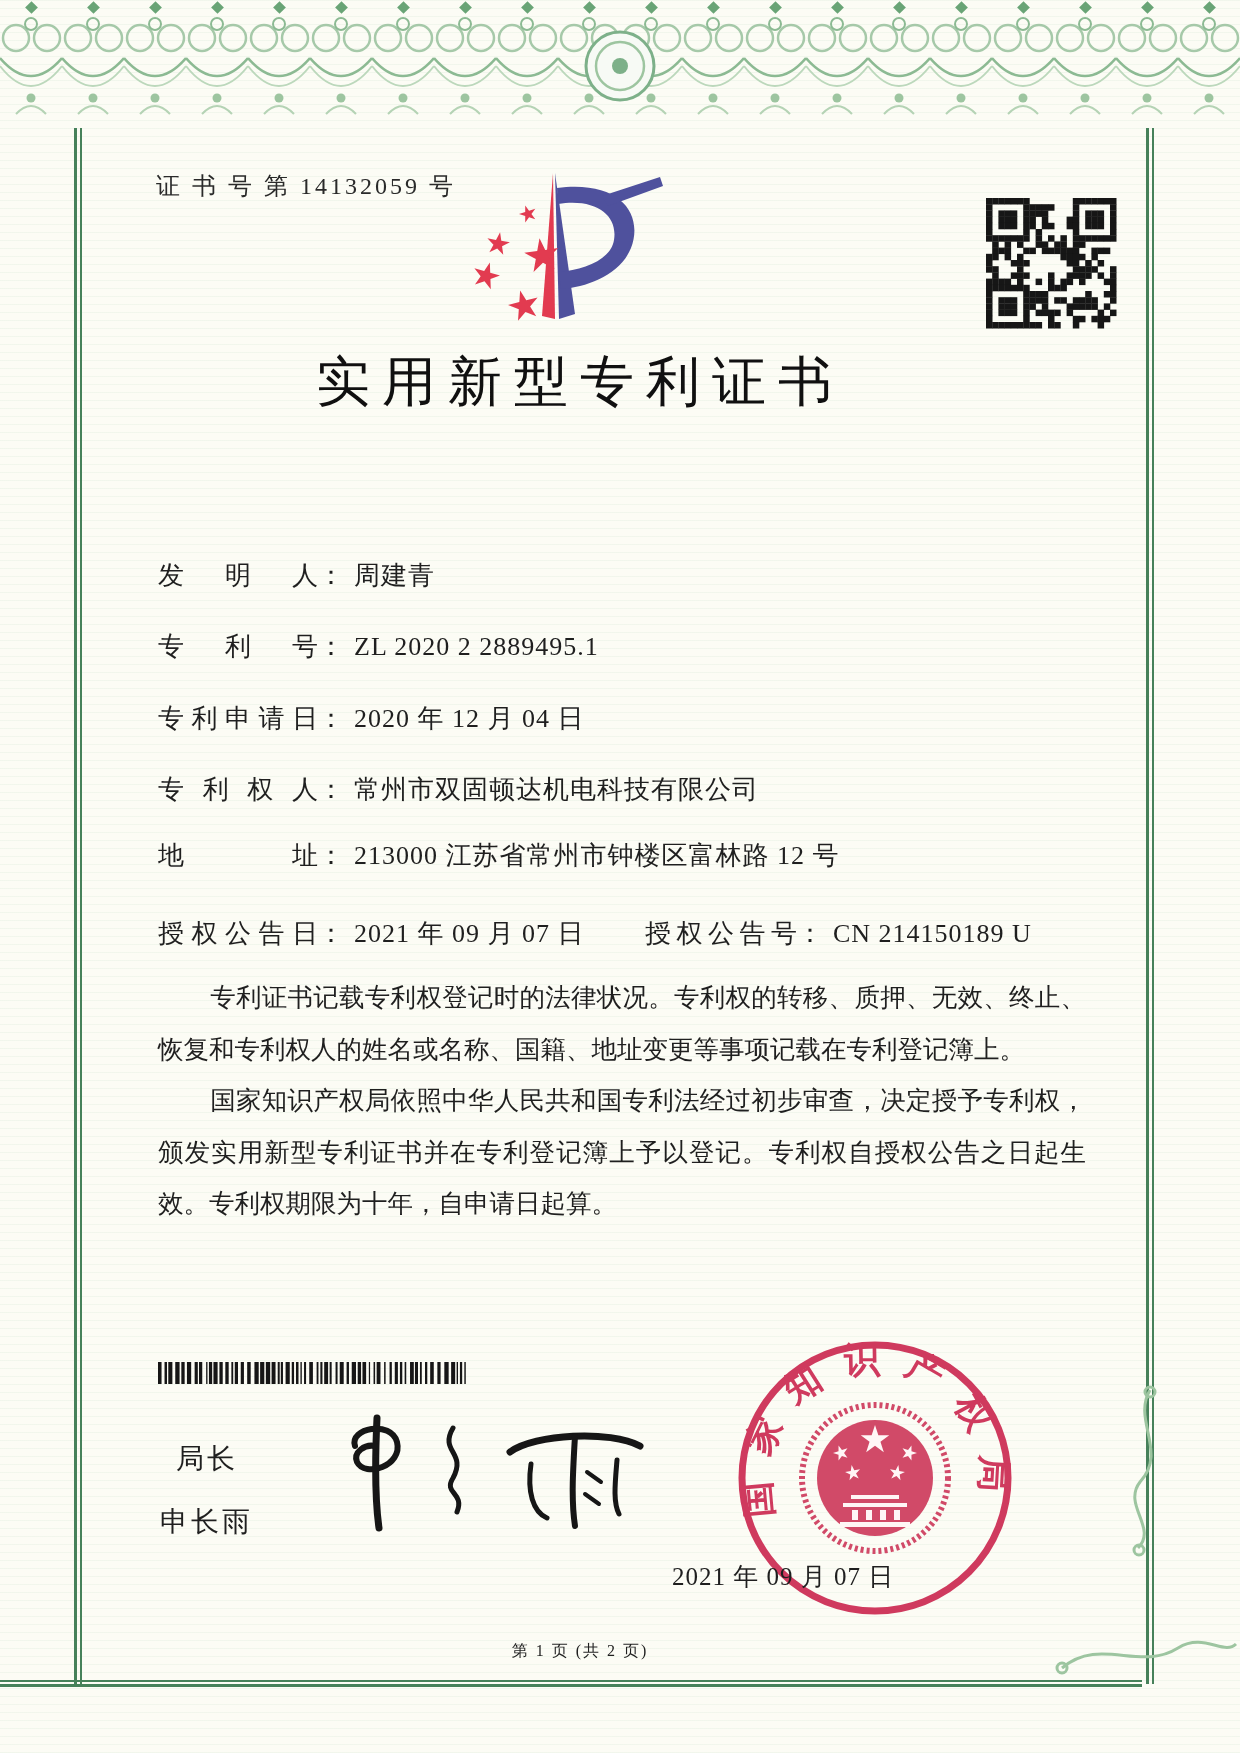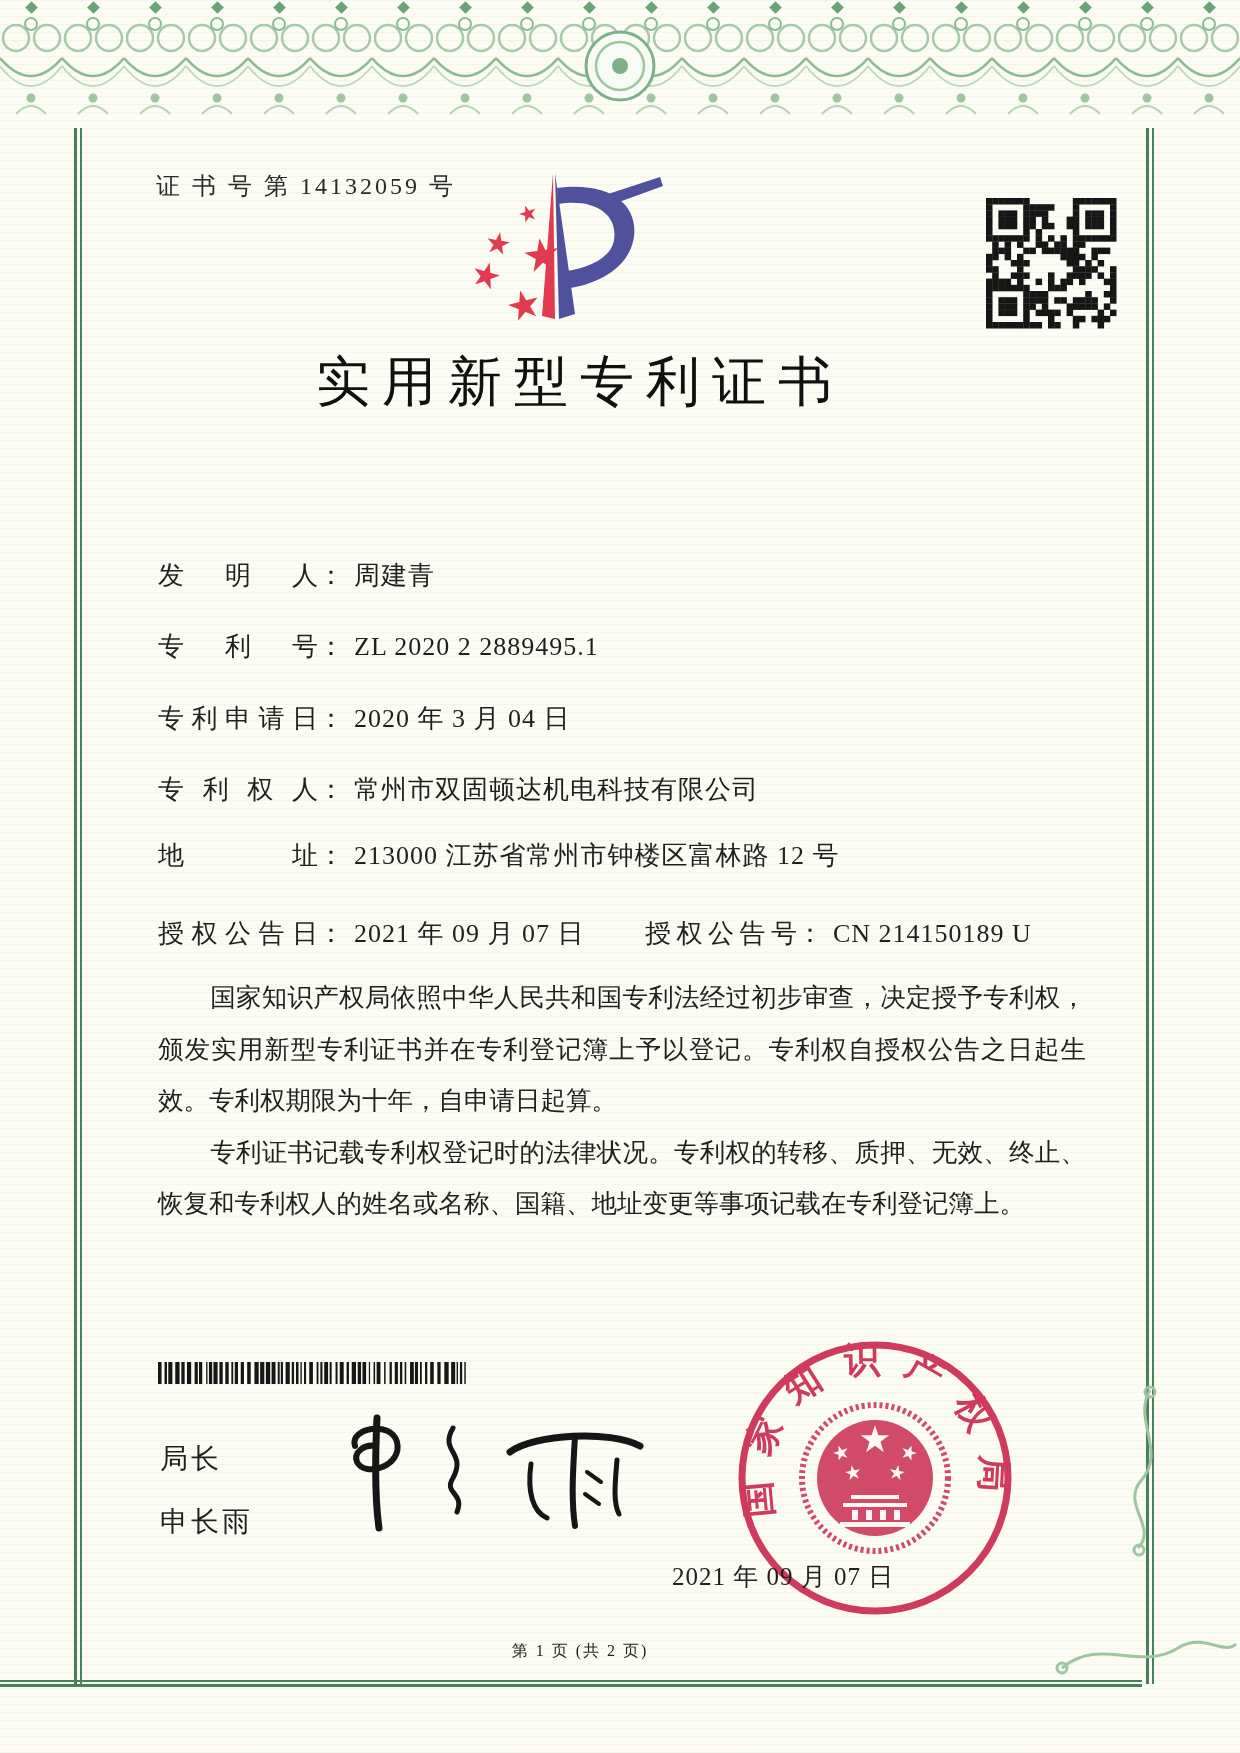--- a/index.html
+++ b/index.html
@@ -17,21 +17,21 @@
   .title{left:40px;top:346px;width:1080px;text-align:center;font-size:54px;font-weight:normal;
          letter-spacing:12px;color:#101010;}
   .frow{left:158px;font-size:26px;white-space:nowrap;}
   .f-label{display:inline-block;width:160px;text-align:justify;text-align-last:justify;vertical-align:top;}
   .f-colon{display:inline-block;margin-right:10px;}
   .f-value{letter-spacing:1px;}
   .frow2{left:645px;font-size:26px;white-space:nowrap;}
   .f-label2{display:inline-block;width:152px;text-align:justify;text-align-last:justify;vertical-align:top;}
   .body-text{left:158px;top:972px;width:928px;font-size:25.5px;line-height:51.5px;text-align:justify;}
   .body-text p{margin:0;text-indent:2.05em;}
-  .sig-title{left:160px;top:1440px;font-size:28px;letter-spacing:3px;}
+  .sig-title{left:176px;top:1440px;font-size:28px;letter-spacing:3px;}
   .sig-name{left:160px;top:1503px;font-size:28px;letter-spacing:3px;}
   .seal-date{left:672px;top:1560px;width:250px;font-size:25px;letter-spacing:1px;z-index:4;}
   .page-num{left:40px;top:1641px;width:1080px;text-align:center;font-size:16px;letter-spacing:2px;}
   .back-note{left:40px;top:1708px;width:1030px;text-align:center;font-size:25px;letter-spacing:3px;}
   .vline{width:9px;top:128px;height:1556px;z-index:1;
     background:linear-gradient(90deg,#46815a 0 3px,rgba(0,0,0,0) 3px 6px,#46815a 6px 8px,rgba(0,0,0,0) 8px);}
   .vleft{left:74px;}
   .vright{left:1146px;}
   .hline{left:0;top:1680px;width:1142px;height:7px;z-index:1;
     background:linear-gradient(180deg,#46815a 0 2.5px,rgba(0,0,0,0) 2.5px 4.5px,#46815a 4.5px 7px);}
@@ -434,38 +434,38 @@
 
   <div class="abs txt title">实用新型专利证书</div>
 
   <div class="abs txt frow" style="top:558px;">
     <span class="f-label">发明人</span><span class="f-colon">：</span><span class="f-value">周建青</span>
   </div>
   <div class="abs txt frow" style="top:629px;">
     <span class="f-label">专利号</span><span class="f-colon">：</span><span class="f-value">ZL 2020 2 2889495.1</span>
   </div>
   <div class="abs txt frow" style="top:701px;">
-    <span class="f-label">专利申请日</span><span class="f-colon">：</span><span class="f-value">2020 年 3 月 04 日</span>
+    <span class="f-label">专利申请日</span><span class="f-colon">：</span><span class="f-value">2020 年 12 月 04 日</span>
   </div>
   <div class="abs txt frow" style="top:772px;">
     <span class="f-label">专利权人</span><span class="f-colon">：</span><span class="f-value">常州市双固顿达机电科技有限公司</span>
   </div>
   <div class="abs txt frow" style="top:838px;">
     <span class="f-label">地址</span><span class="f-colon">：</span><span class="f-value">213000 江苏省常州市钟楼区富林路 12 号</span>
   </div>
   <div class="abs txt frow" style="top:916px;">
     <span class="f-label">授权公告日</span><span class="f-colon">：</span><span class="f-value">2021 年 09 月 07 日</span>
   </div>
   <div class="abs txt frow2" style="top:916px;">
     <span class="f-label2">授权公告号</span><span class="f-colon">：</span><span class="f-value">CN 214150189 U</span>
   </div>
 
   <div class="abs txt body-text">
+    <p>专利证书记载专利权登记时的法律状况。专利权的转移、质押、无效、终止、恢复和专利权人的姓名或名称、国籍、地址变更等事项记载在专利登记簿上。</p>
     <p>国家知识产权局依照中华人民共和国专利法经过初步审查，决定授予专利权，颁发实用新型专利证书并在专利登记簿上予以登记。专利权自授权公告之日起生效。专利权期限为十年，自申请日起算。</p>
-    <p>专利证书记载专利权登记时的法律状况。专利权的转移、质押、无效、终止、恢复和专利权人的姓名或名称、国籍、地址变更等事项记载在专利登记簿上。</p>
   </div>
 
   <div class="abs txt sig-title">局长</div>
   <div class="abs txt sig-name">申长雨</div>
 
   <div class="abs txt seal-date">2021 年 09 月 07 日</div>
 
   <div class="abs txt page-num">第 1 页 (共 2 页)</div>
 
 </div>

